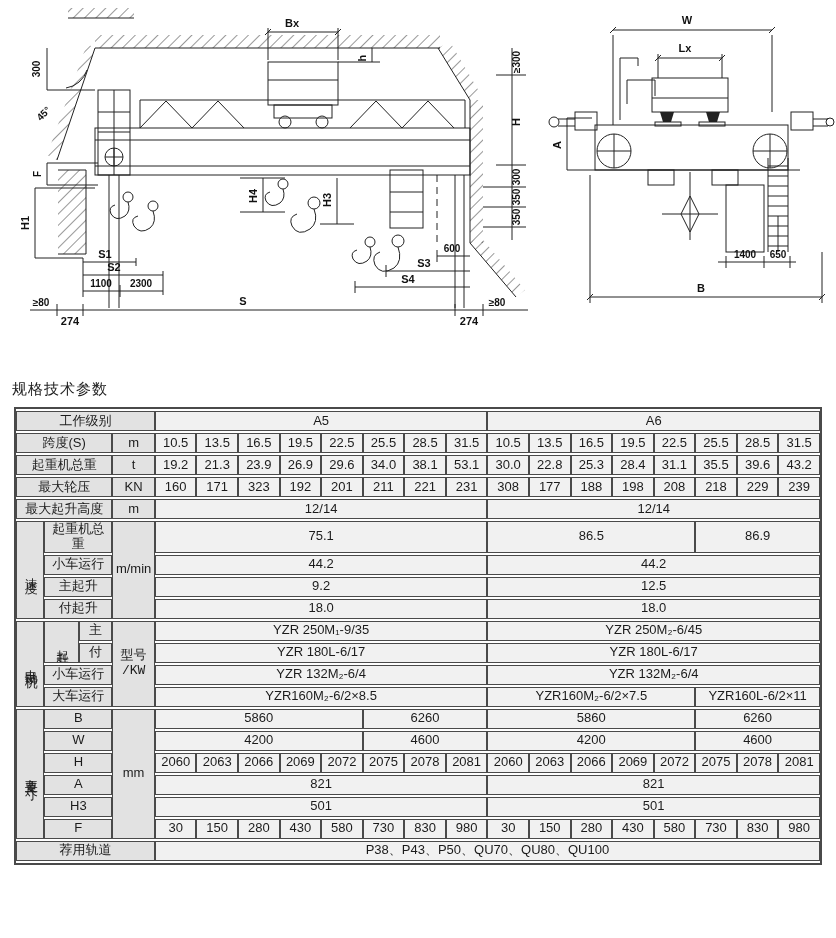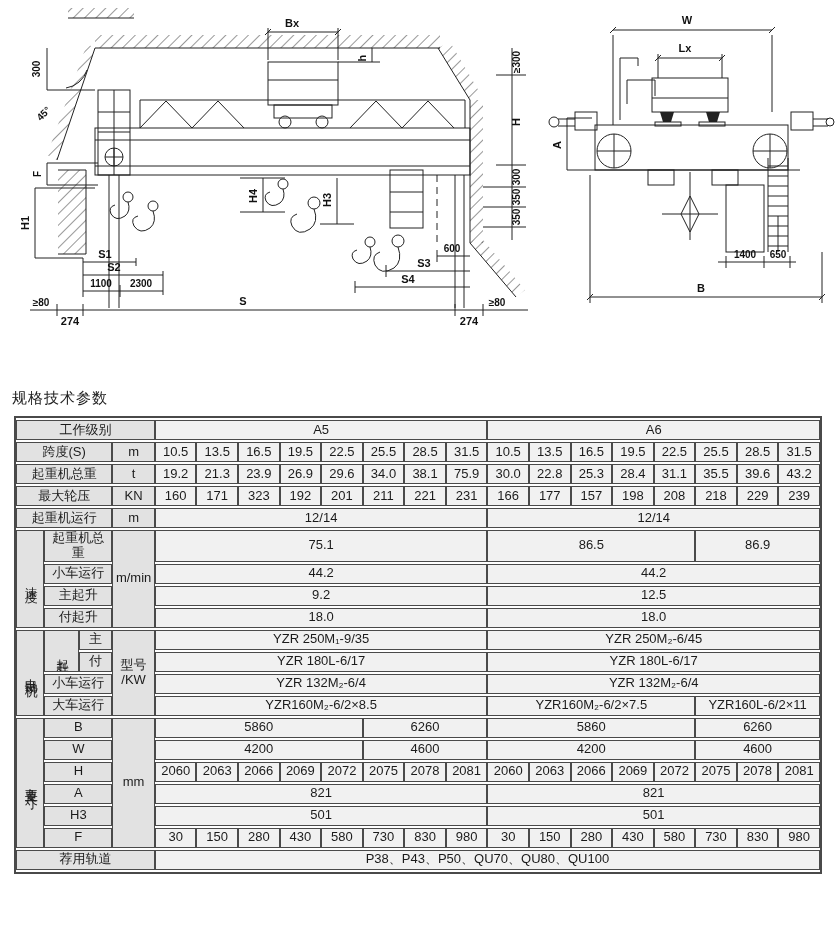--- a/index.html
+++ b/index.html
@@ -2,30 +2,30 @@
 <html><head>
 <meta charset="utf-8">
 <style>
   html,body{margin:0;padding:0;background:#fff;}
   .page{width:836px;height:938px;position:relative;background:#fff;
         font-family:"Liberation Sans",sans-serif;overflow:hidden;}
   .drawings{width:724px;height:352px;}
   svg{display:block;}
   svg text{font-family:"Liberation Sans",sans-serif;font-size:11px;font-weight:bold;fill:#111;}
   svg text.dims{font-size:10px;}
-  .title{margin:37px 0 8px 12px;font-size:15px;color:#222;letter-spacing:1px;}
+  .title{margin:28px 0 8px 12px;font-size:15px;color:#222;letter-spacing:1px;}
   table.spec{width:808px;margin-left:14px;border-collapse:separate;border-spacing:0 2px;
              table-layout:fixed;border:2px solid #4a4a4a;background:#fff;}
   table.spec td{border:1px solid #4a4a4a;height:18px;text-align:center;vertical-align:middle;
                 font-size:13px;color:#1b1b1b;padding:0 1px;overflow:hidden;background:#f1f1f1;
                 line-height:1.15;}
   table.spec td.lbl{background:#e2e2e2;}
   table.spec td.vtext{writing-mode:vertical-lr;text-orientation:upright;letter-spacing:3px;
                       padding:2px 0;}
-  table.spec td.pre{white-space:pre-line;}
+  table.spec td.pre{white-space:pre-line;font-family:Liberation Mono, monospace;}
 </style>
 </head>
 <body>
 
 <div class="page">
 
   <div class="drawings">
     <svg width="836" height="352" viewBox="0 0 836 352">
       <defs>
         <pattern id="h45" patternUnits="userSpaceOnUse" width="8" height="8" patternTransform="rotate(45)">
@@ -301,52 +301,52 @@
         <tr>
           <td colspan="3" class="lbl">起重机总重</td>
           <td class="lbl">t</td>
           <td>19.2</td>
           <td>21.3</td>
           <td>23.9</td>
           <td>26.9</td>
           <td>29.6</td>
           <td>34.0</td>
           <td>38.1</td>
-          <td>75.9</td>
+          <td>53.1</td>
           <td>30.0</td>
           <td>22.8</td>
           <td>25.3</td>
           <td>28.4</td>
           <td>31.1</td>
           <td>35.5</td>
           <td>39.6</td>
           <td>43.2</td>
         </tr>
         <tr>
           <td colspan="3" class="lbl">最大轮压</td>
           <td class="lbl">KN</td>
           <td>160</td>
           <td>171</td>
           <td>323</td>
           <td>192</td>
           <td>201</td>
           <td>211</td>
           <td>221</td>
           <td>231</td>
-          <td>166</td>
+          <td>308</td>
           <td>177</td>
-          <td>157</td>
+          <td>188</td>
           <td>198</td>
           <td>208</td>
           <td>218</td>
           <td>229</td>
           <td>239</td>
         </tr>
         <tr>
-          <td colspan="3" class="lbl">起重机运行</td>
+          <td colspan="3" class="lbl">最大起升高度</td>
           <td class="lbl">m</td>
           <td colspan="8">12/14</td>
           <td colspan="8">12/14</td>
         </tr>
         <tr>
           <td rowspan="4" class="lbl vtext">速度</td>
           <td colspan="2" class="lbl">起重机总重</td>
           <td rowspan="4" class="lbl">m/min</td>
           <td colspan="8">75.1</td>
           <td colspan="5">86.5</td>

